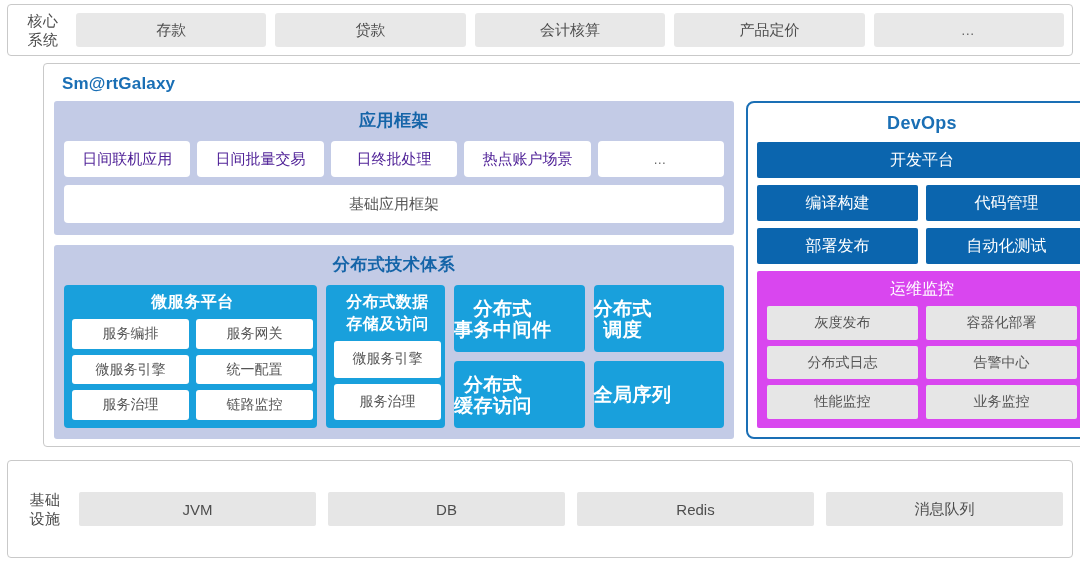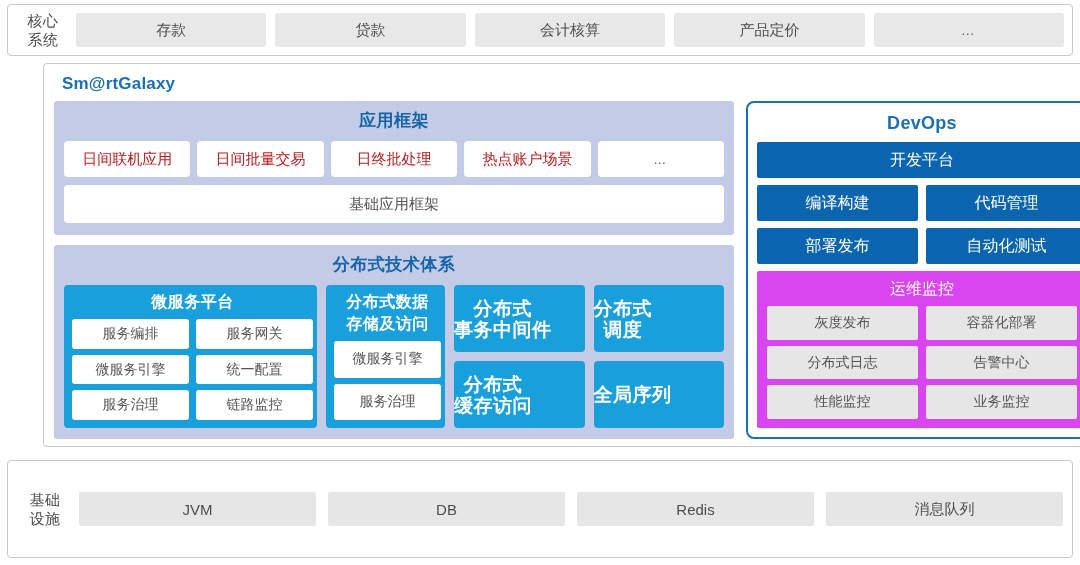--- a/index.html
+++ b/index.html
@@ -133,21 +133,21 @@
   }
   .app-chip {
     flex: 1 1 0;
     height: 36px;
     background: #ffffff;
     border-radius: 4px;
     display: flex;
     align-items: center;
     justify-content: center;
     font-size: 15px;
-    color: #b91c1c;
+    color: #4c1d95;
     white-space: nowrap;
   }
   .app-chip.dots { color: #666; letter-spacing: 2px; font-size: 13px; }
   .app-wide {
     height: 38px;
     background: #ffffff;
     border-radius: 4px;
     display: flex;
     align-items: center;
     justify-content: center;

